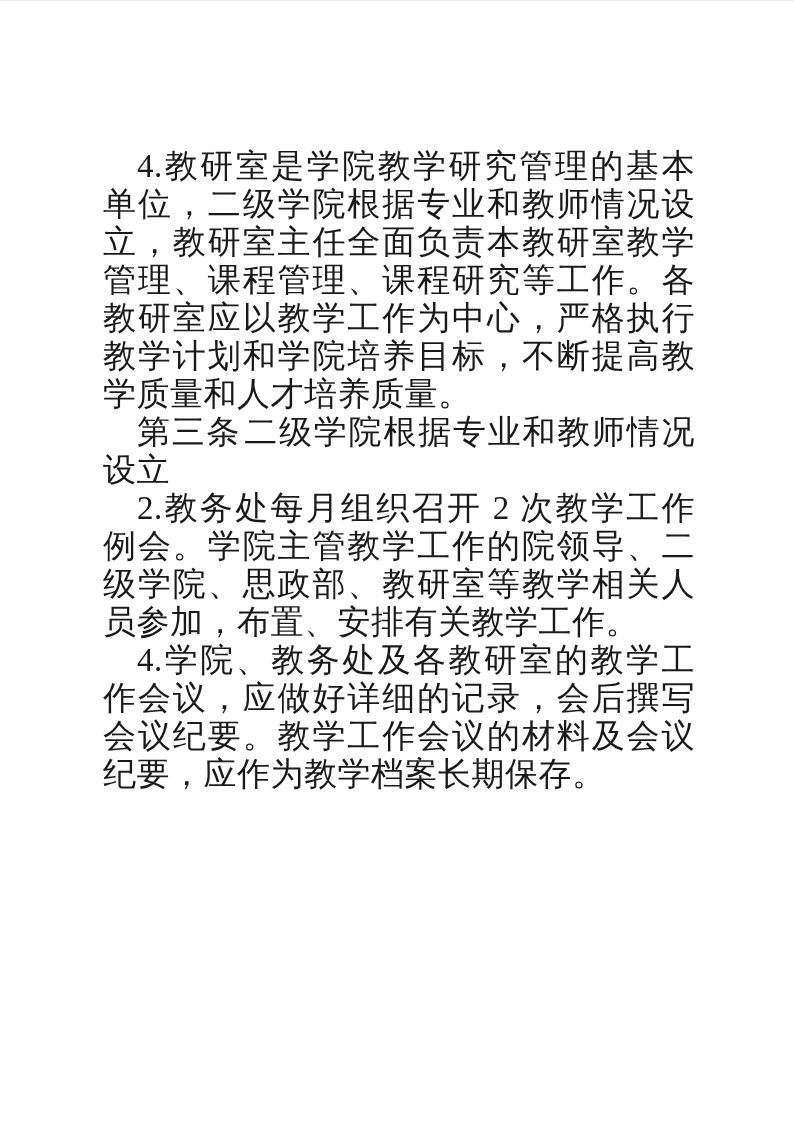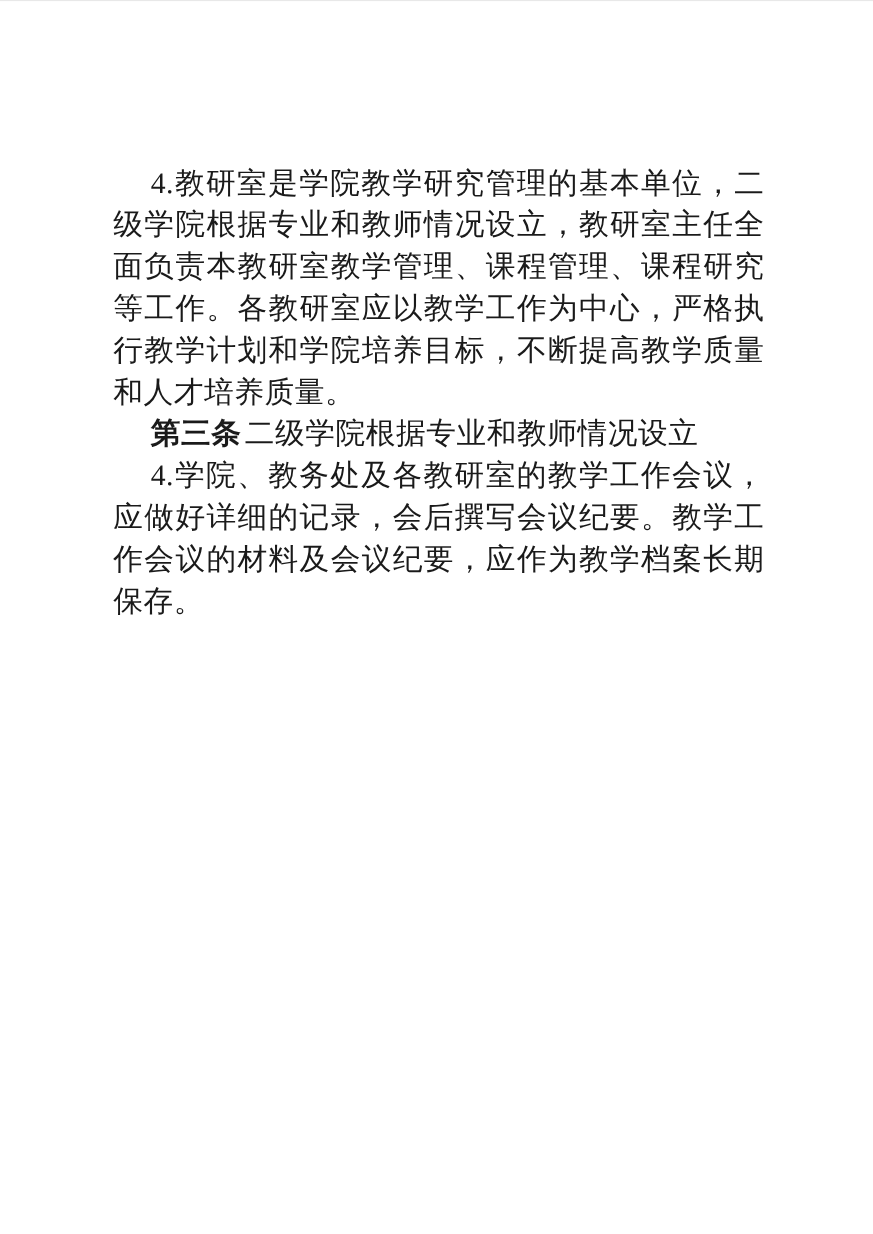--- a/index.html
+++ b/index.html
@@ -13,41 +13,42 @@
     height: 1122px;
     background: #ffffff;
     box-sizing: border-box;
     padding: 146px 99px 0 103px;
     overflow: hidden;
     border-top: 1px solid #e8e8e8;
   }
   .para {
     margin: 0;
     font-family: "Liberation Serif", "DejaVu Serif", serif;
-    font-size: 27px;
+    font-size: 33px;
     line-height: 38px;
     color: #1a1a1a;
     text-align: justify;
     text-justify: inter-character;
     text-indent: 34px;
     letter-spacing: 0.5px;
     word-break: break-all;
   }
   .heading .article-label {
-    font-weight: 700;
+    font-weight: 400;
     margin-right: 3px;
   }
 </style>
 </head>
 <body>
 
 <div class="page">
 
   <p class="para">4.教研室是学院教学研究管理的基本单位，二级学院根据专业和教师情况设立，教研室主任全面负责本教研室教学管理、课程管理、课程研究等工作。各教研室应以教学工作为中心，严格执行教学计划和学院培养目标，不断提高教学质量和人才培养质量。</p>
 
   <p class="para heading"><span class="article-label">第三条</span><span>二级学院根据专业和教师情况设立</span></p>
 
 
+  <p class="para">2.教务处每月组织召开 2 次教学工作例会。学院主管教学工作的院领导、二级学院、思政部、教研室等教学相关人员参加，布置、安排有关教学工作。</p>
 
 
   <p class="para">4.学院、教务处及各教研室的教学工作会议，应做好详细的记录，会后撰写会议纪要。教学工作会议的材料及会议纪要，应作为教学档案长期保存。</p>
 
 </div>
 
 </body></html>

